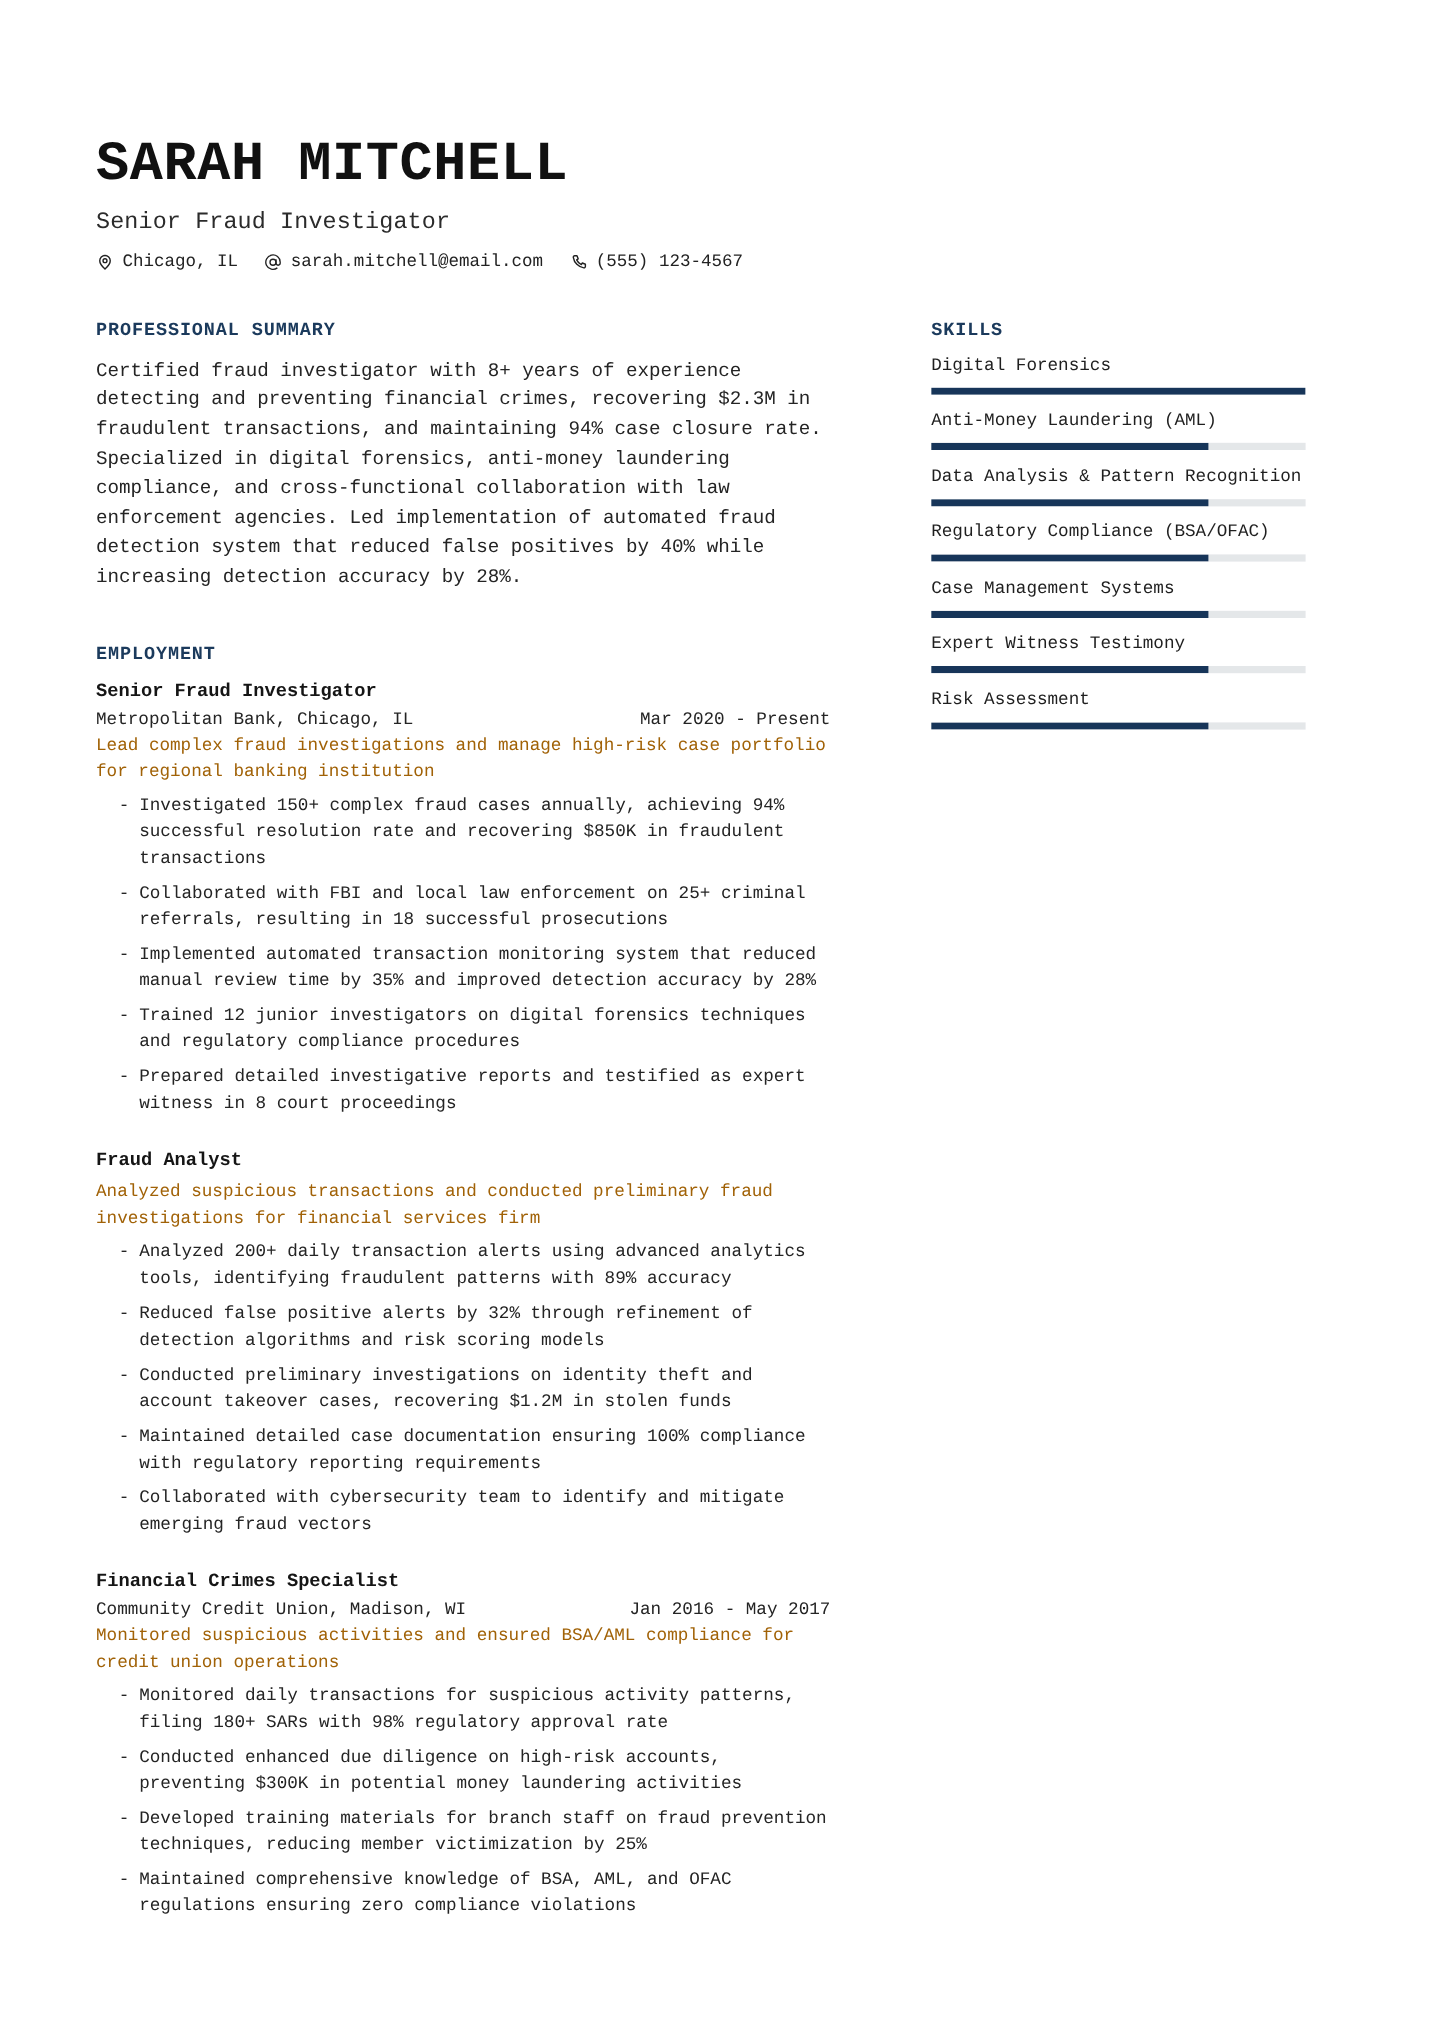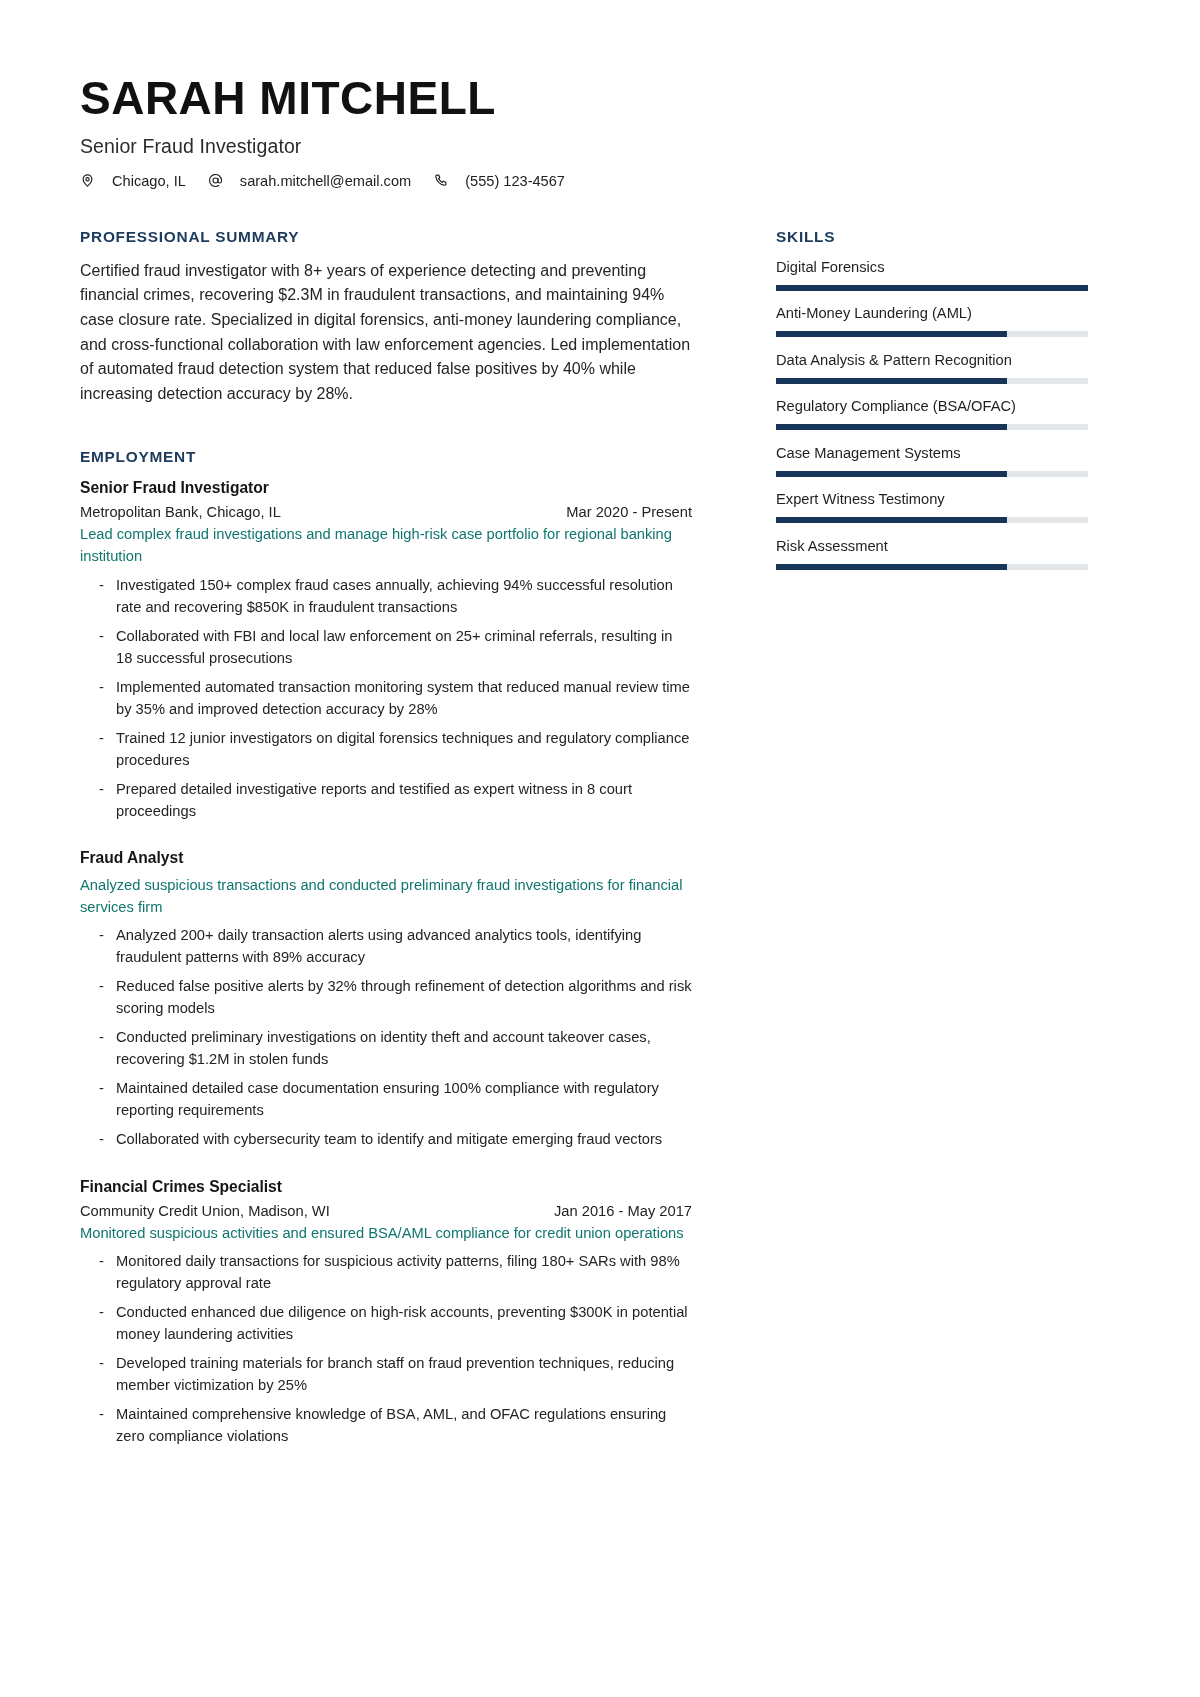--- a/index.html
+++ b/index.html
@@ -7,22 +7,23 @@
     width: 1200px;
     height: 1697px;
     background: #ffffff;
     font-family: "Liberation Sans", sans-serif;
     color: #1a1a1a;
   }
   .page {
     width: 1172px;
     height: 1697px;
     background: #ffffff;
-    padding: 74px 80px 0 80px;
+    padding: 113px 80px 0 80px;
     position: relative;
+    font-family: Liberation Mono, monospace;
   }
 
   
   .name {
     font-size: 46px;
     font-weight: 700;
     letter-spacing: 0.5px;
     color: #111111;
     line-height: 1.08;
   }
@@ -35,21 +36,21 @@
   }
   .contact-row {
     display: flex;
     align-items: center;
     gap: 22px;
     margin-top: 15px;
   }
   .contact-item {
     display: flex;
     align-items: center;
-    gap: 17px;
+    gap: 7px;
     font-size: 14.6px;
     color: #222222;
     white-space: nowrap;
   }
   .contact-item svg { display: block; flex: 0 0 auto; }
 
   
   .body-grid {
     display: flex;
     margin-top: 39px;
@@ -88,21 +89,21 @@
     align-items: baseline;
     font-size: 14.7px;
     color: #242424;
     margin-bottom: 3px;
   }
   .job-company { }
   .job-dates { white-space: nowrap; }
   .job-desc {
     font-size: 14.7px;
     line-height: 1.5;
-    color: #0f766e;
+    color: #a16207;
     margin-bottom: 6px;
   }
   .bullets { list-style: none; }
   .bullet {
     display: flex;
     font-size: 14.7px;
     line-height: 1.5;
     color: #242424;
     margin-bottom: 7px;
     padding-left: 19px;

